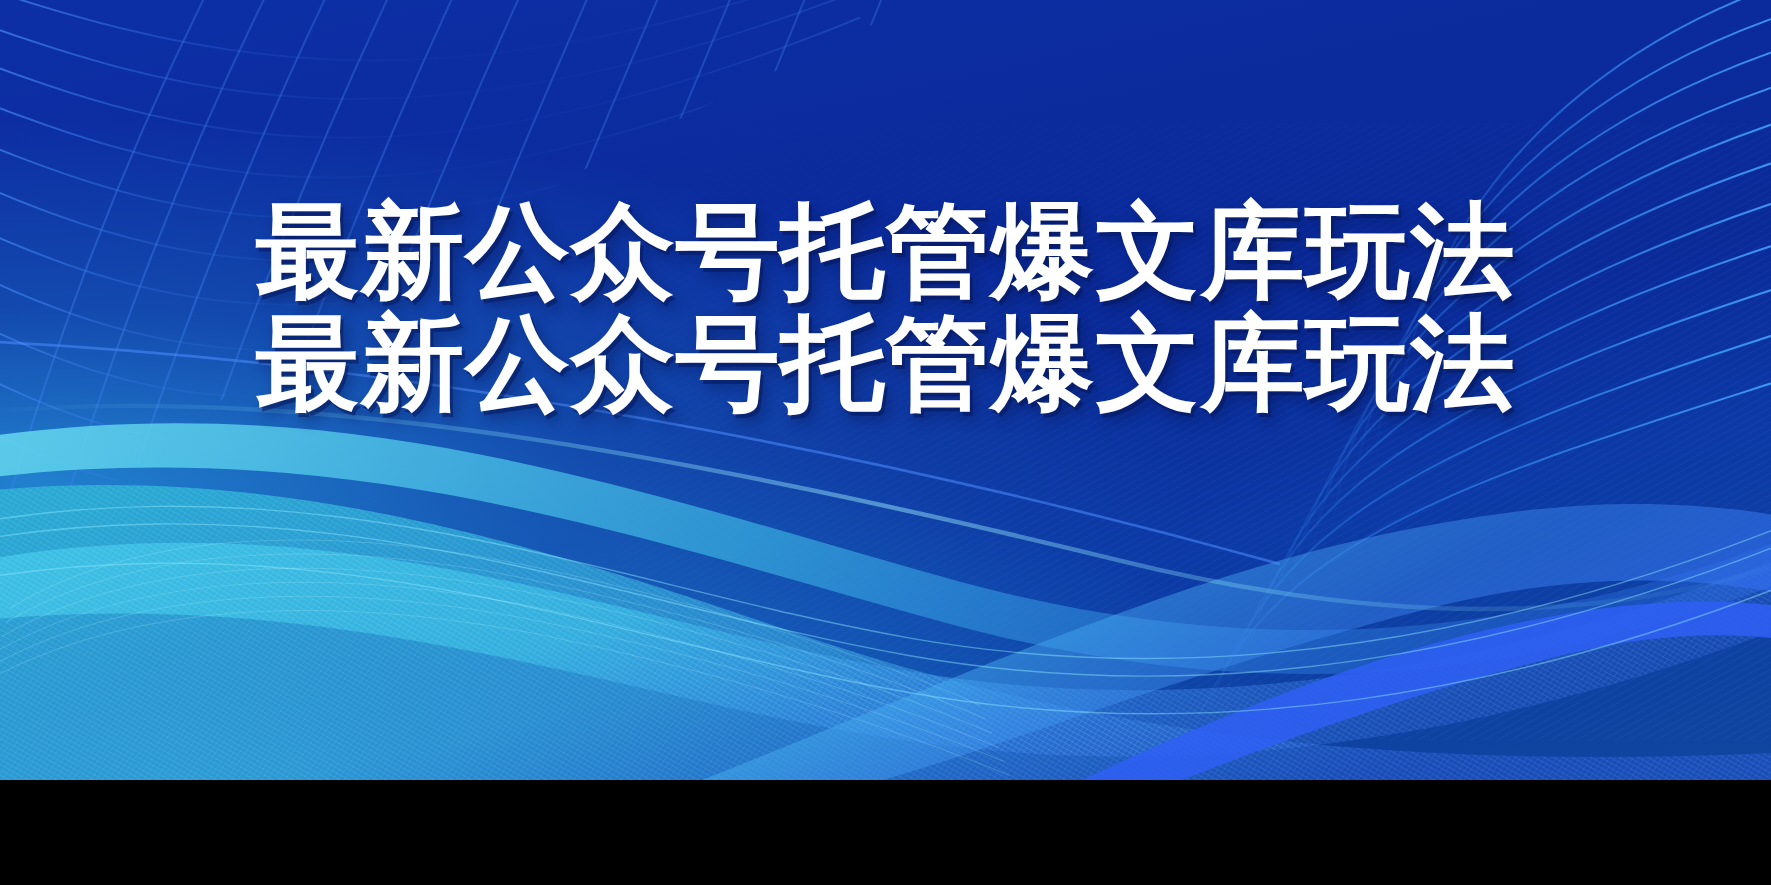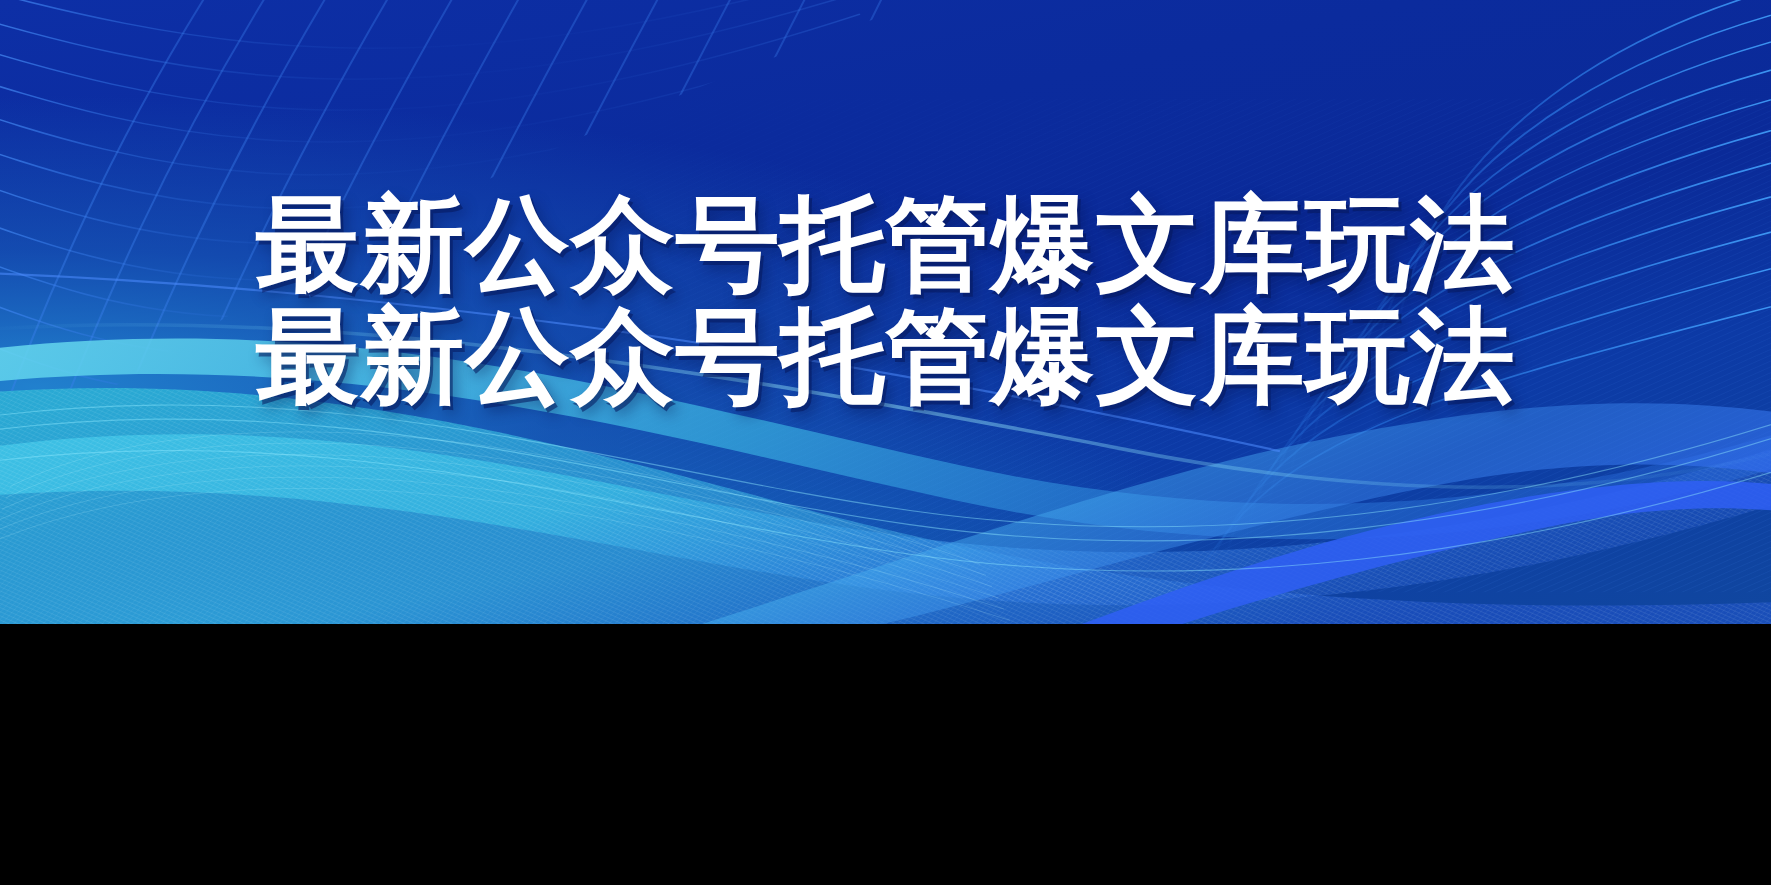--- a/index.html
+++ b/index.html
@@ -4,23 +4,23 @@
 <title>Course Cover Banner</title>
 <style>
   html, body {
     margin: 0;
     padding: 0;
     background: #000;
   }
   #banner {
     position: relative;
     width: 1771px;
-    height: 624px;
+    height: 780px;
     overflow: hidden;
-    font-family: Liberation Mono, monospace;
+    font-family: Liberation Serif, serif;
     background: #0a2c9e;
   }
 
   
   .layer {
     position: absolute;
     inset: 0;
     width: 100%;
     height: 100%;
     display: block;

